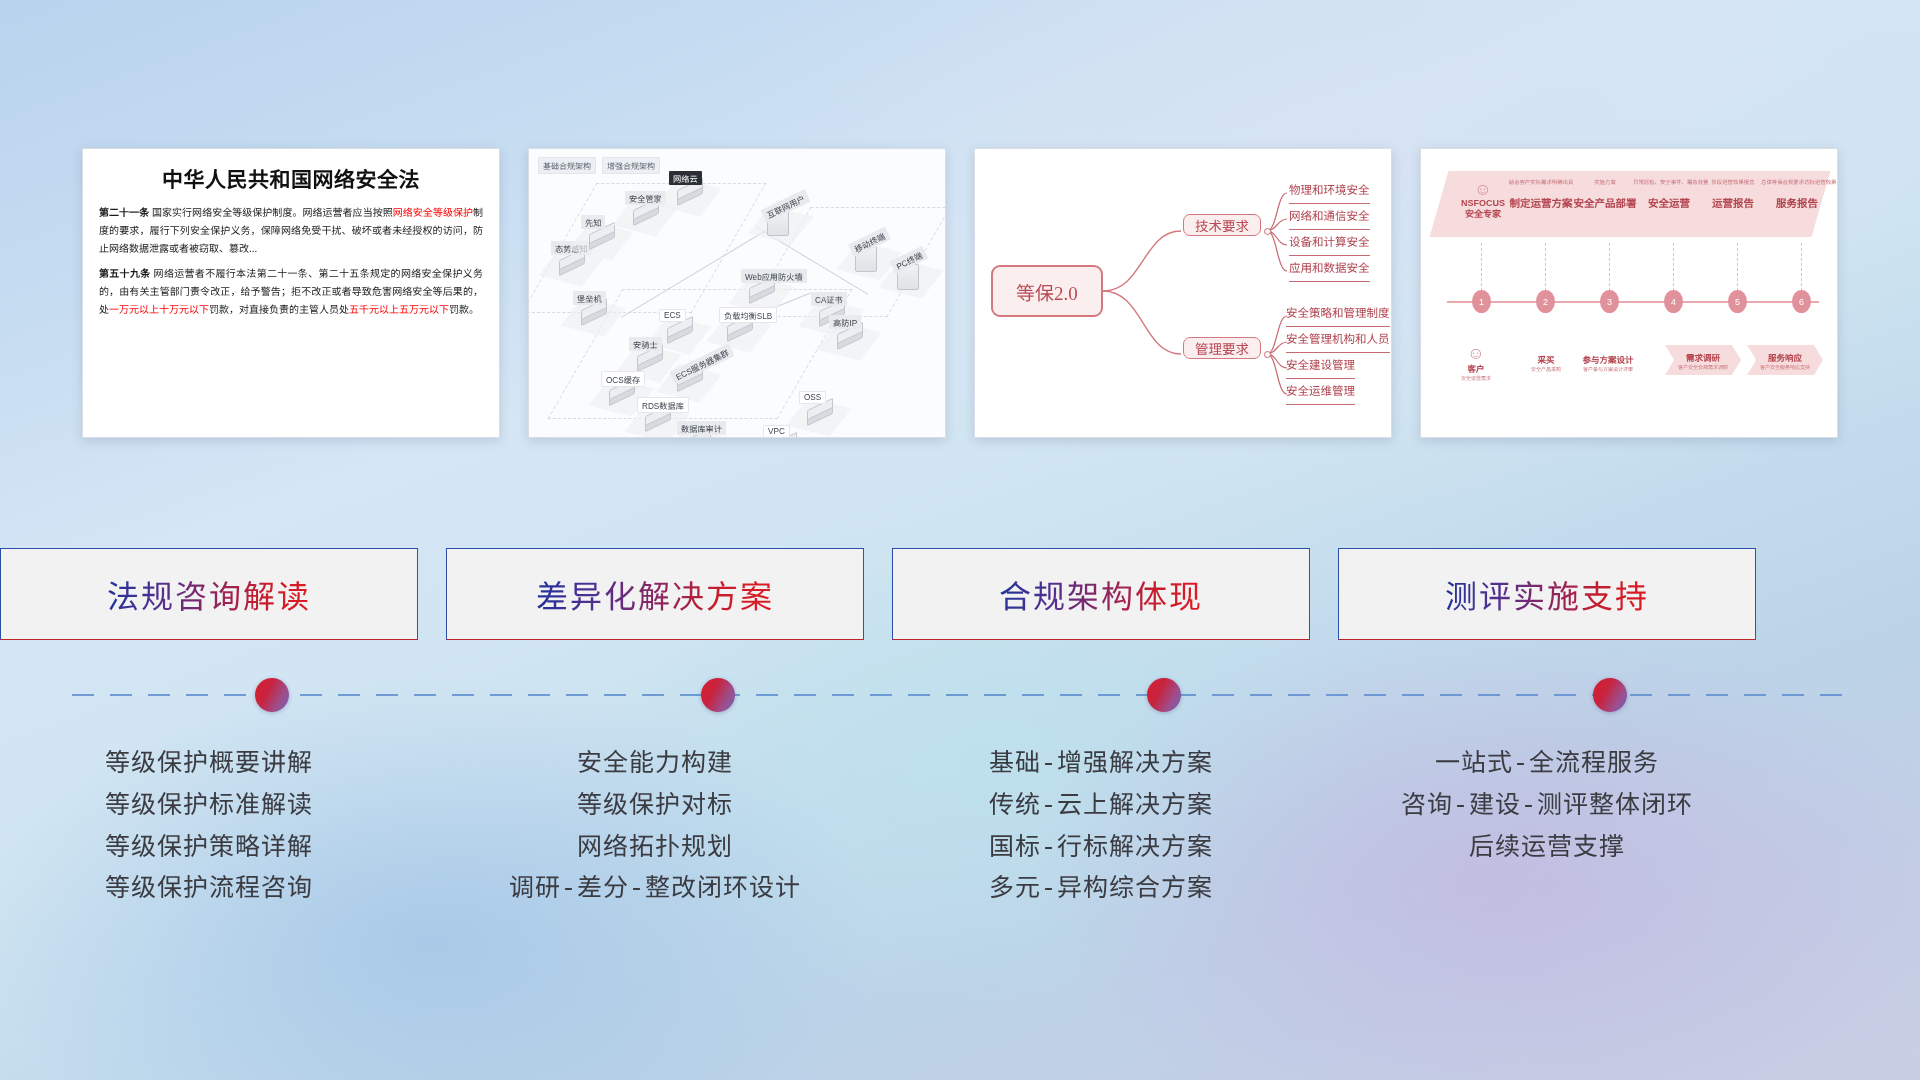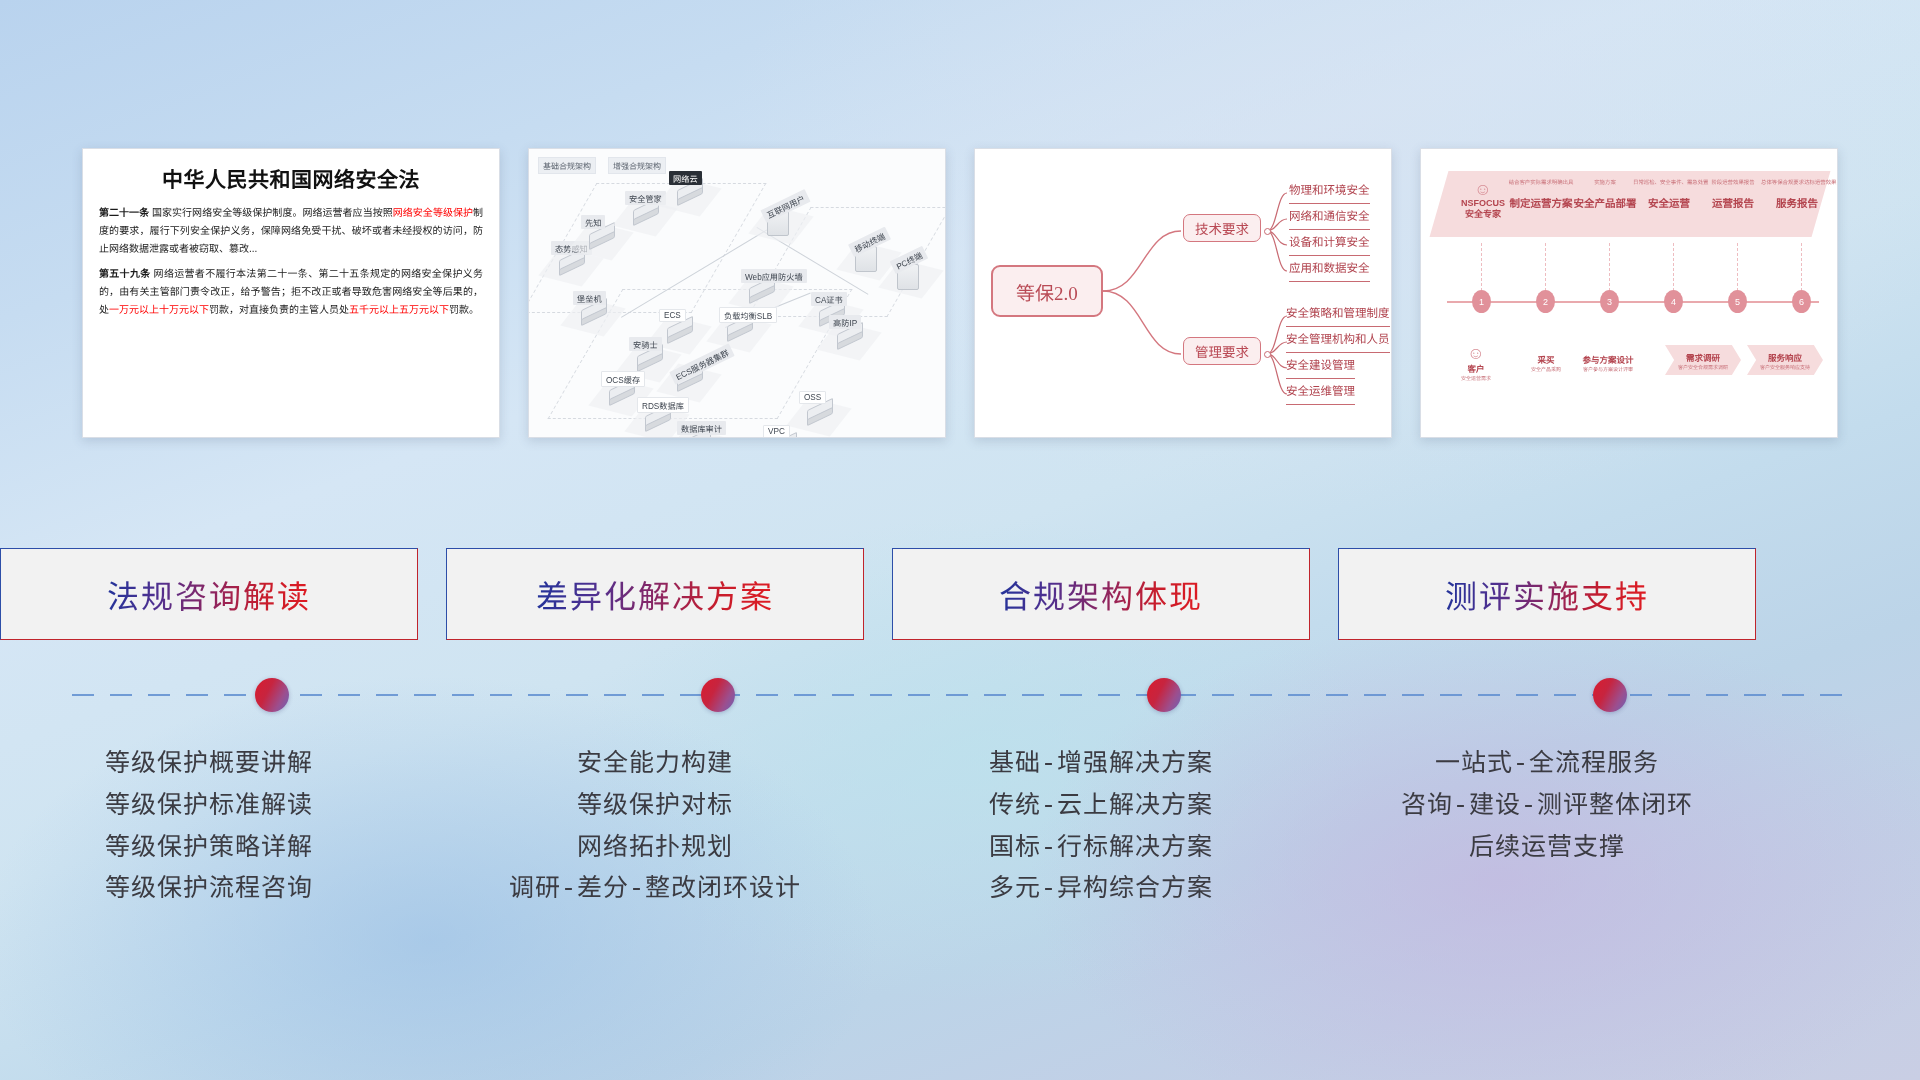--- a/index.html
+++ b/index.html
@@ -63,21 +63,21 @@
     text-align: justify;
     margin-bottom: 8px;
   }
   .law-para b { font-weight: bold; }
   .law-red { color: #ff0000; }
 
   
   .arch-card { background: #fbfcfd; }
   .arch-tabs {
     position: absolute; top: 8px; left: 9px;
-    display: flex; gap: 12px;
+    display: flex; gap: 6px;
   }
   .arch-tab {
     font-size: 8px; color: #5d6570;
     background: #eceff3; padding: 2px 4px;
     border: 1px solid #e2e6ec;
   }
   .arch-canvas { position: absolute; inset: 0; }
   .iso-node {
     position: absolute;
     width: 34px; height: 24px;
@@ -143,21 +143,21 @@
     width: 112px; height: 52px;
     border: 2px solid #d4777f;
     border-radius: 9px;
     background: #fbeeef;
     display: flex; align-items: center; justify-content: center;
     font-size: 19px; color: #b94a55;
     font-family: "Liberation Serif", "DejaVu Serif", serif;
   }
   .mind-branch {
     position: absolute;
-    width: 78px; height: 28px;
+    width: 78px; height: 22px;
     border: 1.5px solid #d4777f;
     border-radius: 7px;
     background: #fbeeef;
     display: flex; align-items: center; justify-content: center;
     font-size: 13.5px; color: #b94a55;
     font-family: "Liberation Serif", "DejaVu Serif", serif;
   }
   .mind-leaf {
     position: absolute;
     font-size: 11.5px;

